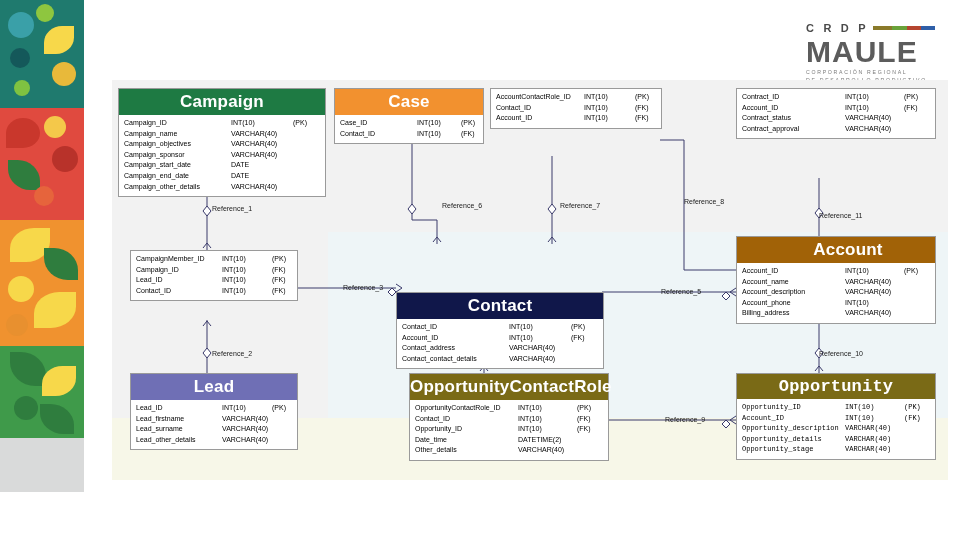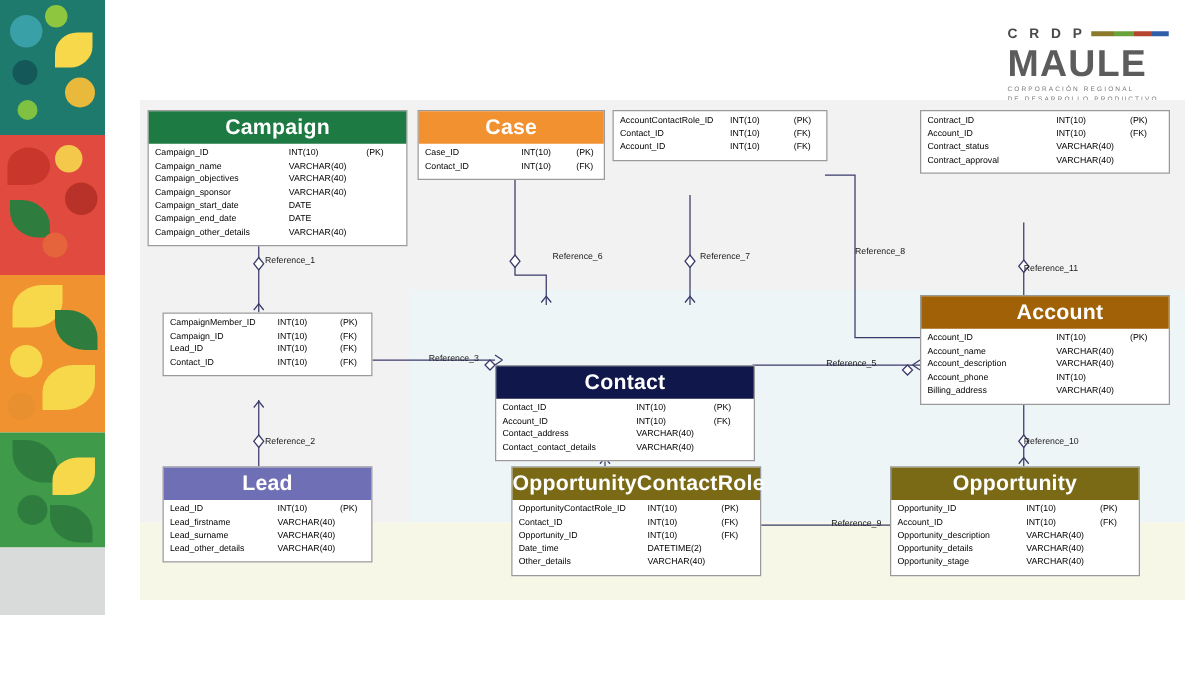--- a/index.html
+++ b/index.html
@@ -375,21 +375,21 @@
           <div class="rowwrap">
             <span class="c-name" style="position: absolute; left: 0px; font-size: 7px; line-height: 10.6px;">Date_time</span>
             <span class="c-type" style="left: 103px; font-size: 7px; line-height: 10.6px;">DATETIME(2)</span>
           </div>
           <div class="rowwrap">
             <span class="c-name" style="position: absolute; left: 0px; font-size: 7px; line-height: 10.6px;">Other_details</span>
             <span class="c-type" style="left: 103px; font-size: 7px; line-height: 10.6px;">VARCHAR(40)</span>
           </div>
         </div>
       </div>
-      <div class="tbl" style="left: 600px; top: 293px; width: 198px;">
+      <div class="tbl" style="left: 624px; top: 293px; width: 198px; font-family: Liberation Mono, monospace;">
         <div class="hdr" style="background: rgb(122, 106, 22);">Opportunity</div>
         <div class="body">
           <div class="rowwrap">
             <span class="c-name" style="position: absolute; left: 0px; font-size: 7px; line-height: 10.6px;">Opportunity_ID</span>
             <span class="c-type" style="left: 103px; font-size: 7px; line-height: 10.6px;">INT(10)</span>
             <span class="k" style="left: 162px; font-size: 7px; line-height: 10.6px;">(PK)</span>
           </div>
           <div class="rowwrap">
             <span class="c-name" style="position: absolute; left: 0px; font-size: 7px; line-height: 10.6px;">Account_ID</span>
             <span class="c-type" style="left: 103px; font-size: 7px; line-height: 10.6px;">INT(10)</span>

